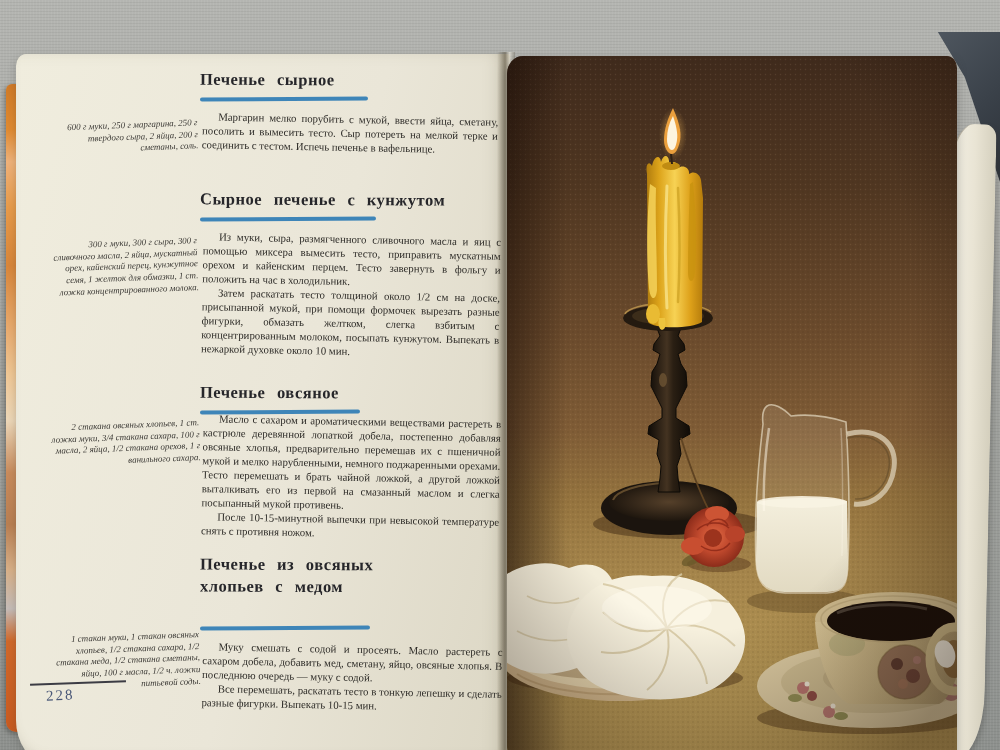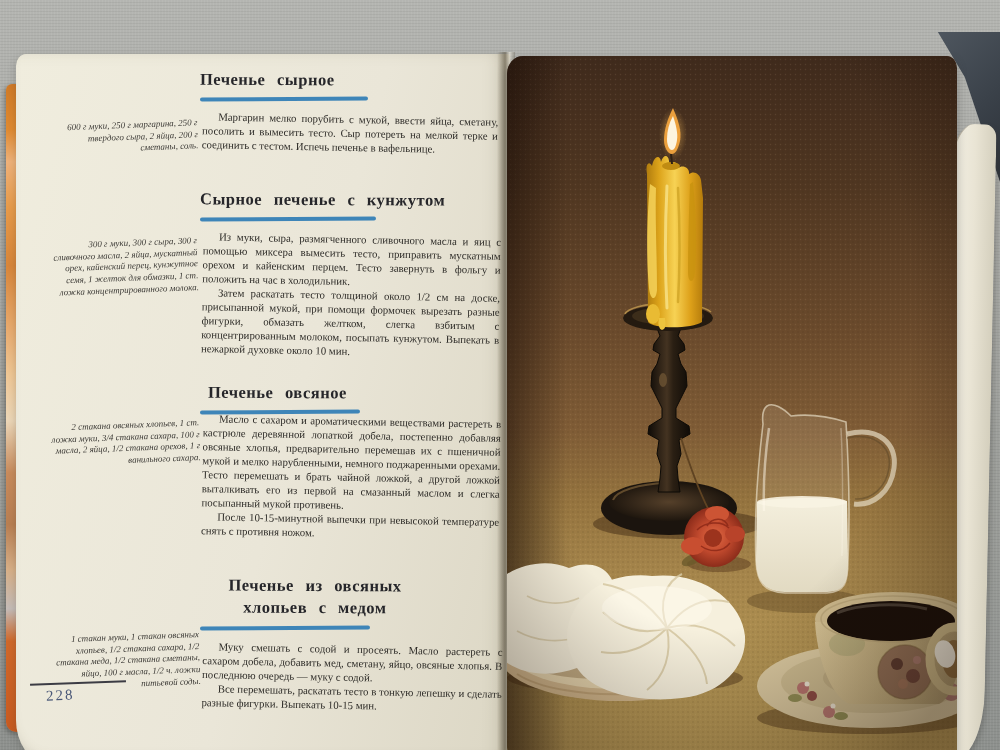--- a/index.html
+++ b/index.html
@@ -123,29 +123,29 @@
     </div>
 
     <h2 class="recipe-title" style="left:184px;top:136px;">Сырное печенье с кунжутом</h2>
     <div class="title-rule" style="left:184px;top:163px;width:176px;"></div>
     <div class="ing" style="left:32px;top:184px;width:150px;">300 г муки, 300 г сыра, 300 г сливочного масла, 2 яйца, мускатный орех, кайенский перец, кунжутное семя, 1 желток для обмазки, 1 ст. ложка концентрированного молока.</div>
     <div class="body-col" style="left:186px;top:178px;width:298px;">
       <p>Из муки, сыра, размягченного сливочного масла и яиц с помощью миксера вымесить тесто, приправить мускатным орехом и кайенским перцем. Тесто завернуть в фольгу и положить на час в холодильник.</p>
       <p>Затем раскатать тесто толщиной около 1/2 см на доске, присыпанной мукой, при помощи формочек вырезать разные фигурки, обмазать желтком, слегка взбитым с концентрированным молоком, посыпать кунжутом. Выпекать в нежаркой духовке около 10 мин.</p>
     </div>
 
-    <h2 class="recipe-title" style="left:192px;top:329px;">Печенье овсяное</h2>
+    <h2 class="recipe-title" style="left:184px;top:329px;">Печенье овсяное</h2>
     <div class="title-rule" style="left:184px;top:356px;width:160px;"></div>
     <div class="ing" style="left:34px;top:366px;width:150px;">2 стакана овсяных хлопьев, 1 ст. ложка муки, 3/4 стакана сахара, 100 г масла, 2 яйца, 1/2 стакана орехов, 1 г ванильного сахара.</div>
     <div class="body-col" style="left:186px;top:360px;width:298px;">
       <p>Масло с сахаром и ароматическими веществами растереть в кастрюле деревянной лопаткой добела, постепенно добавляя овсяные хлопья, предварительно перемешав их с пшеничной мукой и мелко нарубленными, немного поджаренными орехами. Тесто перемешать и брать чайной ложкой, а другой ложкой выталкивать его из первой на смазанный маслом и слегка посыпанный мукой противень.</p>
       <p>После 10-15-минутной выпечки при невысокой температуре снять с противня ножом.</p>
     </div>
 
-    <h2 class="recipe-title wrap" style="left:184px;top:521px;width:230px;text-align:center;">Печенье из овсяных хлопьев с медом</h2>
+    <h2 class="recipe-title wrap" style="left:184px;top:500px;width:230px;">Печенье из овсяных хлопьев с медом</h2>
     <div class="title-rule" style="left:184px;top:572px;width:170px;"></div>
     <div class="ing" style="left:28px;top:578px;width:156px;">1 стакан муки, 1 стакан овсяных хлопьев, 1/2 стакана сахара, 1/2 стакана меда, 1/2 стакана сметаны, яйцо, 100 г масла, 1/2 ч. ложки питьевой соды.</div>
     <div class="body-col" style="left:186px;top:588px;width:300px;">
       <p>Муку смешать с содой и просеять. Масло растереть с сахаром добела, добавить мед, сметану, яйцо, овсяные хлопья. В последнюю очередь — муку с содой.</p>
       <p>Все перемешать, раскатать тесто в тонкую лепешку и сделать разные фигурки. Выпекать 10-15 мин.</p>
     </div>
 
     <div class="pageno-rule"></div>
     <div class="pageno">228</div>
   </div>

